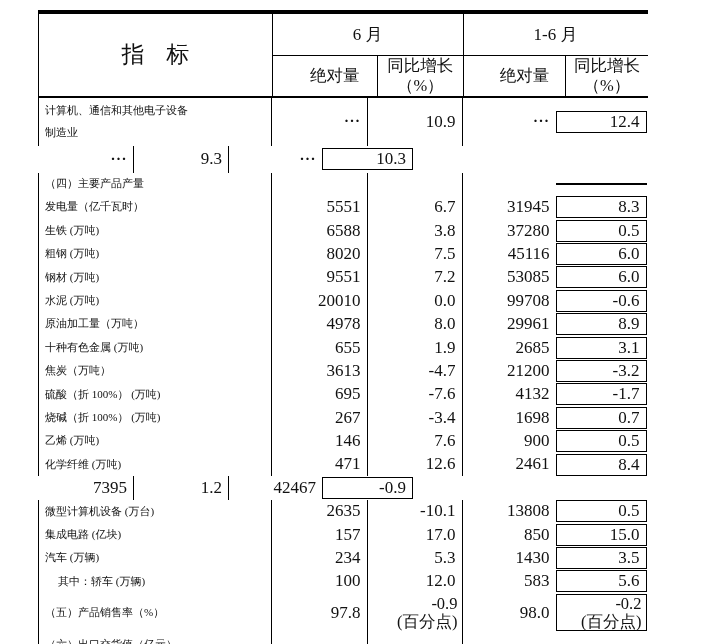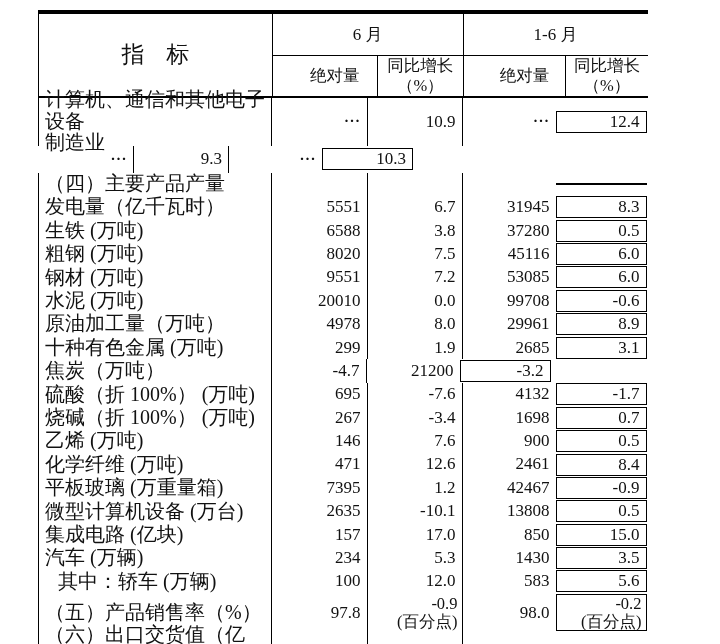--- a/index.html
+++ b/index.html
@@ -43,21 +43,21 @@
   .row.label-2l  { height:48px; }
   .row.mid       { height:27px; }
   .row.section   { height:23px; }
   .row.values-2l { height:39px; }
   .row.clipped   { height:26px; }
 
   .c { display:flex; align-items:center; font-size:17px; }
   .c span { white-space:pre-line; }
   .c1 {
     width:233.5px; border-left:1.5px solid #000; border-right:1.5px solid #000;
-    padding-left:6px; font-size:20px; line-height:21.5px;align-items:center;
+    padding-left:6px; font-size:11px; line-height:21.5px;align-items:center;
   }
   .c1.indent { padding-left:19px; }
   .c2 { width:96px; border-right:1.5px solid #000; justify-content:flex-end; padding-right:6px; }
   .c3 { width:95px; border-right:1.5px solid #000; justify-content:flex-end; padding-right:6px; }
   .c4 { width:93px; justify-content:flex-end; padding-right:6px; }
   .c5 { width:91px; display:flex; }
   .c5 .box {
     flex:1; margin:1.5px 0; border:1.5px solid #000;
     display:flex; align-items:center; justify-content:flex-end;
     padding-right:6px; font-size:17px;padding-left:20px;
@@ -265,38 +265,41 @@
             <div class="box">
               <span>8.9</span>
             </div>
           </div>
         </div>
         <div class="row">
           <div class="c c1">
             <span>十种有色金属 (万吨)</span>
           </div>
           <div class="c c2">
-            <span>299</span>
+            <span>655</span>
           </div>
           <div class="c c3">
             <span>1.9</span>
           </div>
           <div class="c c4">
             <span>2685</span>
           </div>
           <div class="c c5">
             <div class="box">
               <span>3.1</span>
             </div>
           </div>
         </div>
         <div class="row">
           <div class="c c1">
             <span>焦炭（万吨）</span>
           </div>
+          <div class="c c2">
+            <span>3613</span>
+          </div>
           <div class="c c3">
             <span>-4.7</span>
           </div>
           <div class="c c4">
             <span>21200</span>
           </div>
           <div class="c c5">
             <div class="box">
               <span>-3.2</span>
             </div>
@@ -372,23 +375,20 @@
           <div class="c c4">
             <span>2461</span>
           </div>
           <div class="c c5">
             <div class="box">
               <span>8.4</span>
             </div>
           </div>
         </div>
         <div class="row">
-          <div class="c c1">
-            <span>平板玻璃 (万重量箱)</span>
-          </div>
           <div class="c c2">
             <span>7395</span>
           </div>
           <div class="c c3">
             <span>1.2</span>
           </div>
           <div class="c c4">
             <span>42467</span>
           </div>
           <div class="c c5">

